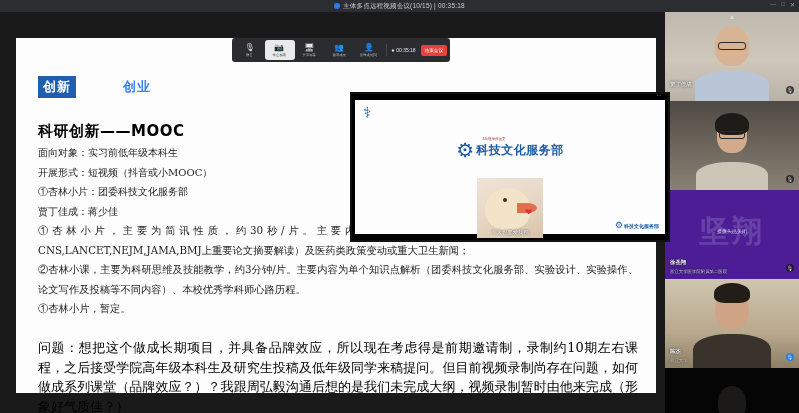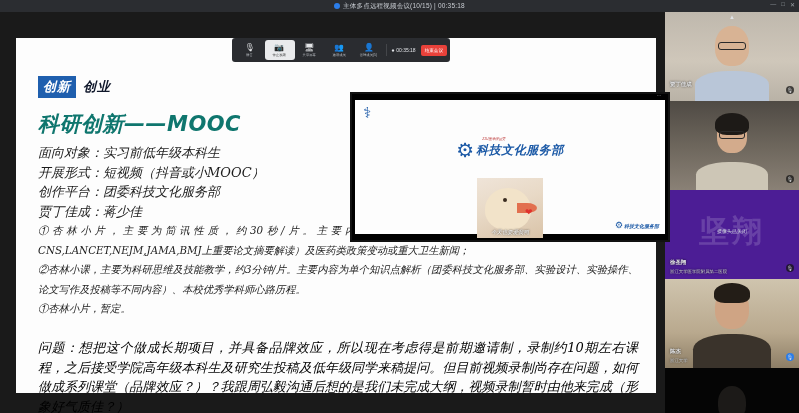--- a/index.html
+++ b/index.html
@@ -12,21 +12,21 @@
             background:#2b2d31;display:flex;align-items:center;justify-content:center;}
   .titlebar .dot{width:6px;height:6px;border-radius:50%;background:#2b7de9;margin-right:3px;}
   .titlebar .ttl{color:#c8ccd2;font-size:6.5px;letter-spacing:.2px;white-space:nowrap;}
   .winbtns{position:absolute;right:4px;top:1px;display:flex;gap:5px;color:#9aa0a6;font-size:6px;}
 
   
   .stage{position:absolute;left:0;top:12px;width:665px;height:401px;background:#0e0e0e;}
   .shared{position:absolute;left:0;top:0;width:665px;height:401px;background:#1a1a1a;}
 
   
-  .slide{position:absolute;left:16px;top:26px;width:640px;height:355px;background:#fdfdfd;font-style:italic;}
+  .slide{position:absolute;left:16px;top:26px;width:640px;height:355px;background:#fdfdfd;}
 
   
   .toolbar{position:absolute;left:232px;top:26px;width:218px;height:24px;
            background:#2a2c30;border-radius:3px;display:flex;align-items:center;
            padding:0 3px;box-sizing:border-box;z-index:6;}
   .tb-item{width:32px;height:20px;display:flex;flex-direction:column;align-items:center;
            justify-content:center;border-radius:3px;gap:1px;}
   .tb-item.on{background:#e9eaec;}
   .tb-ico{font-size:8px;line-height:8px;color:#e4e6e8;}
   .tb-item.on .tb-ico{color:#222;}
@@ -35,27 +35,27 @@
   .tb-sep{width:1px;height:12px;background:#44464a;margin:0 2px;}
   .tb-timer{display:flex;align-items:center;gap:2px;color:#dfe2e6;font-size:5px;
             white-space:nowrap;padding:0 3px;}
   .tb-end{background:#e8413a;color:#fff;font-size:4.6px;border-radius:2px;
           padding:3px 4px;white-space:nowrap;margin-left:2px;}
 
   
   .hd{position:absolute;left:22px;top:38px;display:flex;align-items:center;gap:7px;}
   .hd .b1{background:#1f5fae;color:#fff;font-size:13px;font-weight:bold;padding:2px 5px;
           letter-spacing:1px;}
-  .hd .b2{color:#0f172a;font-size:13px;font-weight:bold;letter-spacing:1px;}
-  .slide-title{position:absolute;left:22px;top:72px;color:#0f766e;font-size:21px;
+  .hd .b2{color:#3b82f6;font-size:13px;font-weight:bold;letter-spacing:1px;margin-left:40px;}
+  .slide-title{position:absolute;left:22px;top:84px;color:#000000;font-size:15px;
                font-weight:bold;letter-spacing:.5px;white-space:nowrap;
                font-family:"DejaVu Sans",sans-serif;}
 
   .body{position:absolute;left:22px;top:105px;width:600px;color:#1c1c1c;}
-  .ln{font-size:13px;line-height:19.5px;white-space:nowrap;
+  .ln{font-size:10px;line-height:19.5px;white-space:nowrap;
       font-family:"DejaVu Serif",serif;}
   .para{font-size:10.3px;line-height:19.5px;
         font-family:"DejaVu Serif",serif;text-align:justify;}
   .para.w{width:600px;}
   .qpara{position:absolute;left:22px;top:300px;width:600px;font-size:13px;
          line-height:19.5px;font-family:"DejaVu Serif",serif;text-align:justify;}
 
   
   .vid{position:absolute;left:334px;top:54px;width:320px;height:150px;background:#000;
        border:2px solid #111;box-sizing:border-box;z-index:4;}
@@ -136,21 +136,21 @@
         <div class="hd">
           <span class="b1">创新</span>
           <span class="b2">创业</span>
         </div>
 
         <div class="slide-title">科研创新——MOOC</div>
 
         <div class="body">
           <div class="ln">面向对象：实习前低年级本科生</div>
           <div class="ln">开展形式：短视频（抖音或小MOOC）</div>
-          <div class="ln">创作平台：团委科技文化服务部</div>
+          <div class="ln">①杏林小片：团委科技文化服务部</div>
           <div class="ln">贾丁佳成：蒋少佳</div>
           <div class="para w">①杏林小片，主要为简讯性质，约30秒/片。主要内容为最新科研进展（具体可采用名刊导读，如CNS,LANCET,NEJM,JAMA,BMJ上重要论文摘要解读）及医药类政策变动或重大卫生新闻；</div>
           <div class="para w">②杏林小课，主要为科研思维及技能教学，约3分钟/片。主要内容为单个知识点解析（团委科技文化服务部、实验设计、实验操作、论文写作及投稿等不同内容）、本校优秀学科师心路历程。</div>
           <div class="para w">①杏林小片，暂定。</div>
         </div>
 
         <div class="qpara">问题：想把这个做成长期项目，并具备品牌效应，所以现在考虑得是前期邀请制，录制约10期左右课程，之后接受学院高年级本科生及研究生投稿及低年级同学来稿提问。但目前视频录制尚存在问题，如何做成系列课堂（品牌效应？）？我跟周弘毅沟通后想的是我们未完成大纲，视频录制暂时由他来完成（形象好气质佳？）</div>
 
         <div class="vid">
           <div class="vid-ctl">⋯</div>

